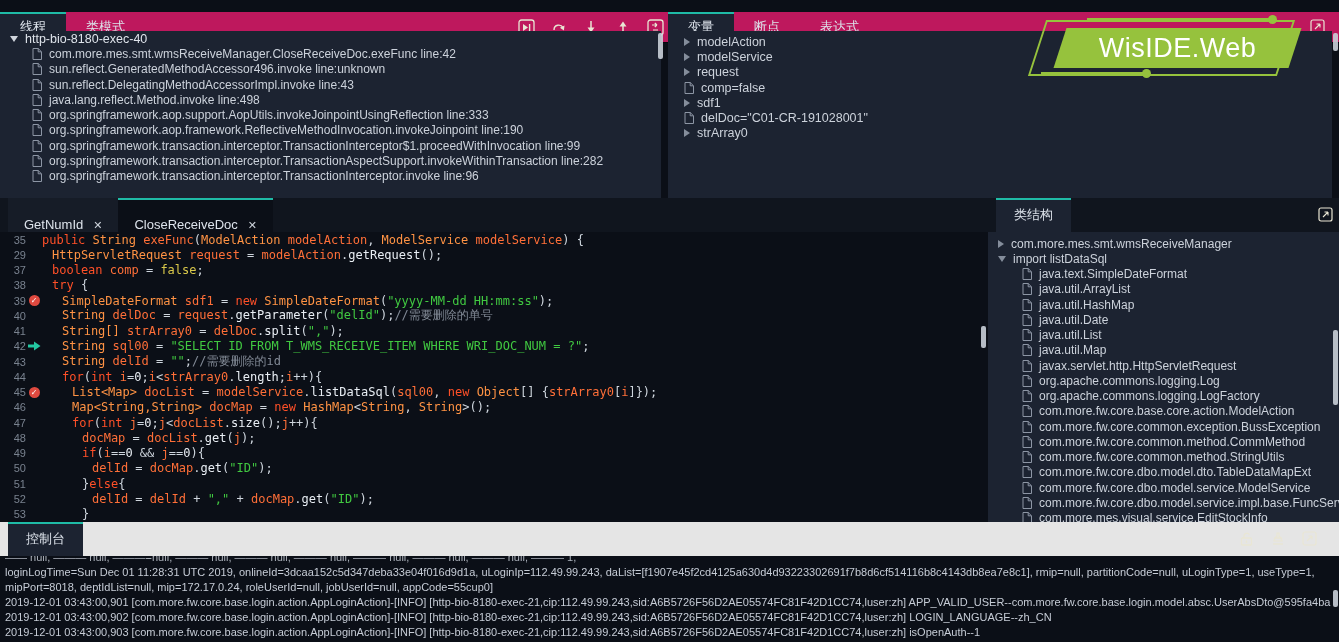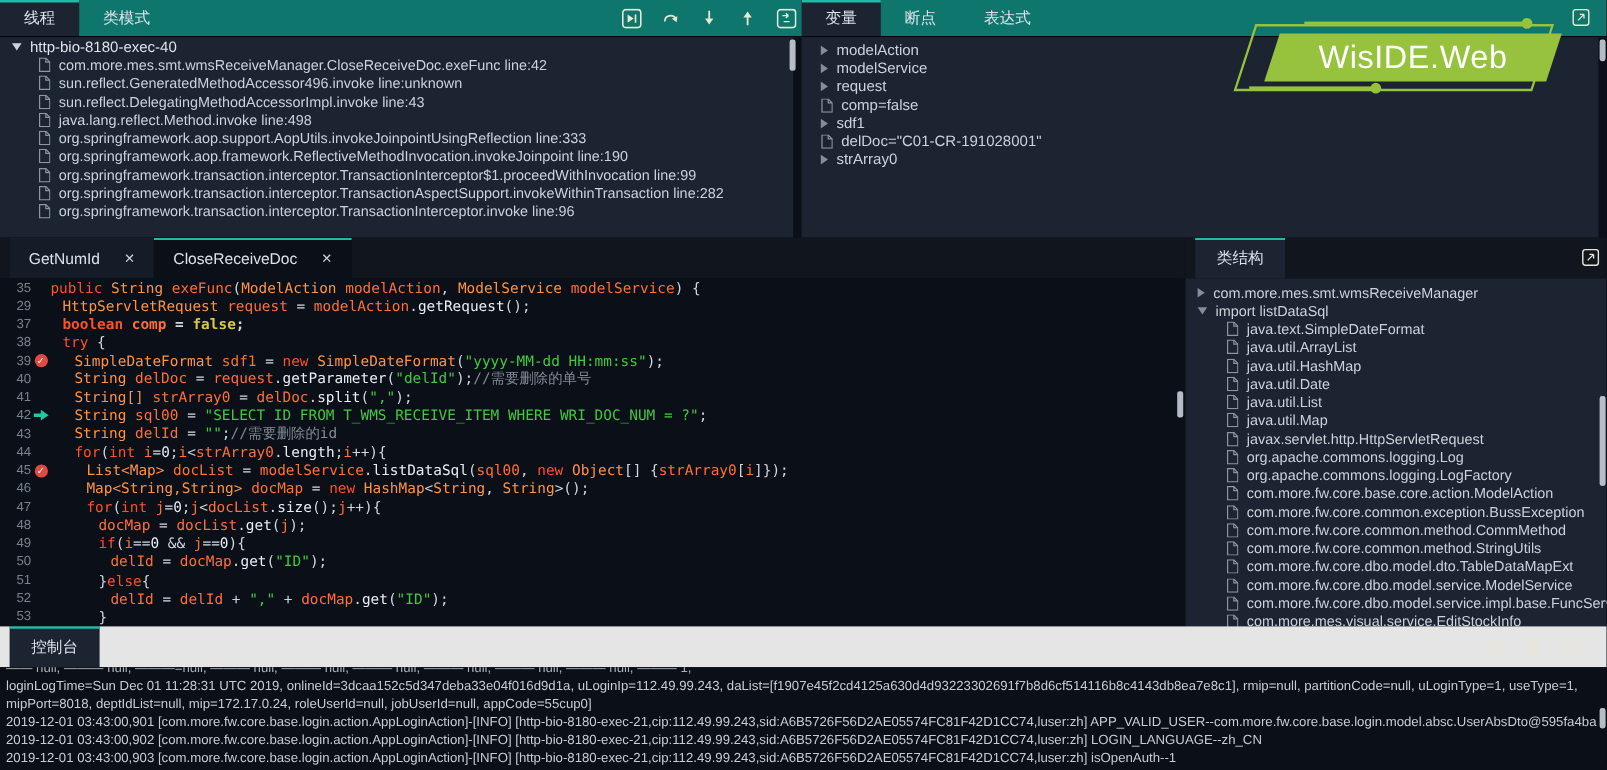--- a/index.html
+++ b/index.html
@@ -1,20 +1,20 @@
 <!DOCTYPE html>
 <html><head>
 <meta charset="utf-8">
 <style>
   html,body{margin:0;padding:0;background:#07090f;}
   .app{position:relative;width:1339px;height:642px;overflow:hidden;
        background:#0b0f17;font-family:"Liberation Sans",sans-serif;color:#cfd5de;}
 
   
-  .topbar{position:absolute;left:0;top:0;width:1339px;height:30px;background:#0f766e;
+  .topbar{position:absolute;left:0;top:12px;width:1339px;height:30px;background:#be185d;
           border-bottom:1px solid #05070c;}
   .topbar .tabs-left{position:absolute;left:0;top:0;height:30px;display:flex;}
   .tb-tab{height:30px;display:flex;align-items:center;padding:0 20px;font-size:13px;
           color:#dde3eb;white-space:nowrap;}
   .tb-tab.active{background:#1c2331;box-shadow:inset 0 2px 0 #1fbba6;}
   .dbg-icons{position:absolute;left:518px;top:0;height:30px;display:flex;align-items:center;gap:16px;}
   .dbg-icons svg{display:block;}
   .tabs-right{position:absolute;left:668px;top:0;height:30px;display:flex;}
   .corner-icon{position:absolute;top:7px;}
 
@@ -28,21 +28,21 @@
   .var-row{padding-left:16px;font-size:12.5px;}
   .tri-d{width:0;height:0;border-left:4.5px solid transparent;border-right:4.5px solid transparent;
          border-top:6px solid #cfd4dc;flex:none;}
   .tri-r{width:0;height:0;border-top:4.5px solid transparent;border-bottom:4.5px solid transparent;
          border-left:6px solid #848d9b;flex:none;}
   .pgi{flex:none;display:flex;}
 
   
   .editor-col{position:absolute;left:0;top:198px;width:980px;height:324px;}
   .editor-tabs{position:absolute;left:0;top:0;width:100%;height:34px;background:#10151e;display:flex;padding-left:8px;}
-  .ed-tab{height:34px;display:flex;align-items:center;gap:20px;padding:0 16px;font-size:13px;color:#dde3eb;}
+  .ed-tab{height:34px;display:flex;align-items:flex-end;gap:10px;padding:0 16px;font-size:13px;color:#dde3eb;}
   .ed-tab.inactive{background:#161c27;}
   .ed-tab.active{background:#0b0f17;box-shadow:inset 0 2px 0 #1fbba6;}
   .close-x{font-size:11px;color:#cdd3db;}
   .codewrap{position:absolute;left:0;top:34px;width:100%;height:290px;background:#0b0f17;
             font-family:"DejaVu Sans Mono",monospace;font-size:12px;overflow:hidden;}
   .cl{display:flex;align-items:center;height:15.26px;white-space:pre;}
   .ln{width:26px;flex:none;text-align:right;color:#79828f;font-size:11px;
       font-family:"Liberation Sans",sans-serif;}
   .mk{width:16px;flex:none;display:flex;justify-content:center;align-items:center;}
   .bp{width:11px;height:11px;border-radius:50%;background:#e04a40;color:#fff;font-size:8px;
@@ -292,21 +292,21 @@
         <span class="close-x">✕</span>
       </div>
       <div class="ed-tab active">
         <span>CloseReceiveDoc</span>
         <span class="close-x">✕</span>
       </div>
     </div>
     <div class="codewrap" id="code-lines">
         <div class="cl"><span class="ln">35</span><span class="mk"></span><span class="ct" style="padding-left: 0px;"><span class="tk-k">public </span><span class="tk-t">String </span><span class="tk-v">exeFunc</span><span class="tk-p">(</span><span class="tk-t">ModelAction </span><span class="tk-v">modelAction</span><span class="tk-p">, </span><span class="tk-t">ModelService </span><span class="tk-v">modelService</span><span class="tk-p">) {</span></span></div>
         <div class="cl"><span class="ln">29</span><span class="mk"></span><span class="ct" style="padding-left: 10px;"><span class="tk-t">HttpServletRequest </span><span class="tk-v">request </span><span class="tk-p">= </span><span class="tk-v">modelAction</span><span class="tk-p">.</span><span class="tk-m">getRequest</span><span class="tk-p">();</span></span></div>
-        <div class="cl"><span class="ln">37</span><span class="mk"></span><span class="ct" style="padding-left: 10px; font-weight: bold;"><span class="tk-k">boolean </span><span class="tk-v">comp </span><span class="tk-p">= </span><span class="tk-y">false</span><span class="tk-p">;</span></span></div>
+        <div class="cl"><span class="ln">37</span><span class="mk"></span><span class="ct" style="padding-left: 10px;"><span class="tk-k">boolean </span><span class="tk-v">comp </span><span class="tk-p">= </span><span class="tk-y">false</span><span class="tk-p">;</span></span></div>
         <div class="cl"><span class="ln">38</span><span class="mk"></span><span class="ct" style="padding-left: 10px;"><span class="tk-k">try </span><span class="tk-p">{</span></span></div>
         <div class="cl"><span class="ln">39</span><span class="mk"><span class="bp">✓</span></span><span class="ct" style="padding-left: 20px;"><span class="tk-t">SimpleDateFormat </span><span class="tk-v">sdf1 </span><span class="tk-p">= </span><span class="tk-k">new </span><span class="tk-t">SimpleDateFormat</span><span class="tk-p">(</span><span class="tk-s">"yyyy-MM-dd HH:mm:ss"</span><span class="tk-p">);</span></span></div>
         <div class="cl"><span class="ln">40</span><span class="mk"></span><span class="ct" style="padding-left: 20px;"><span class="tk-t">String </span><span class="tk-v">delDoc </span><span class="tk-p">= </span><span class="tk-v">request</span><span class="tk-p">.</span><span class="tk-m">getParameter</span><span class="tk-p">(</span><span class="tk-s">"delId"</span><span class="tk-p">);</span><span class="tk-c">//需要删除的单号</span></span></div>
         <div class="cl"><span class="ln">41</span><span class="mk"></span><span class="ct" style="padding-left: 20px;"><span class="tk-t">String[] </span><span class="tk-v">strArray0 </span><span class="tk-p">= </span><span class="tk-v">delDoc</span><span class="tk-p">.</span><span class="tk-m">split</span><span class="tk-p">(</span><span class="tk-s">","</span><span class="tk-p">);</span></span></div>
         <div class="cl"><span class="ln">42</span><span class="mk"><svg width="13" height="10" viewBox="0 0 13 10">
               <path d="M0 3.5h6V.5L12.5 5 6 9.5V6.5H0z" fill="#23c8a2"></path>
             </svg></span><span class="ct" style="padding-left: 20px;"><span class="tk-t">String </span><span class="tk-v">sql00 </span><span class="tk-p">= </span><span class="tk-s">"SELECT ID FROM T_WMS_RECEIVE_ITEM WHERE WRI_DOC_NUM = ?"</span><span class="tk-p">;</span></span></div>
         <div class="cl"><span class="ln">43</span><span class="mk"></span><span class="ct" style="padding-left: 20px;"><span class="tk-t">String </span><span class="tk-v">delId </span><span class="tk-p">= </span><span class="tk-s">""</span><span class="tk-p">;</span><span class="tk-c">//需要删除的id</span></span></div>
         <div class="cl"><span class="ln">44</span><span class="mk"></span><span class="ct" style="padding-left: 20px;"><span class="tk-k">for</span><span class="tk-p">(</span><span class="tk-k">int </span><span class="tk-v">i</span><span class="tk-p">=</span><span class="tk-n">0</span><span class="tk-p">;</span><span class="tk-v">i</span><span class="tk-p">&lt;</span><span class="tk-v">strArray0</span><span class="tk-p">.</span><span class="tk-m">length</span><span class="tk-p">;</span><span class="tk-v">i</span><span class="tk-p">++){</span></span></div>
         <div class="cl"><span class="ln">45</span><span class="mk"><span class="bp">✓</span></span><span class="ct" style="padding-left: 30px;"><span class="tk-t">List&lt;Map&gt; </span><span class="tk-v">docList </span><span class="tk-p">= </span><span class="tk-v">modelService</span><span class="tk-p">.</span><span class="tk-m">listDataSql</span><span class="tk-p">(</span><span class="tk-v">sql00</span><span class="tk-p">, </span><span class="tk-k">new </span><span class="tk-t">Object</span><span class="tk-p">[] {</span><span class="tk-v">strArray0</span><span class="tk-p">[</span><span class="tk-v">i</span><span class="tk-p">]});</span></span></div>

